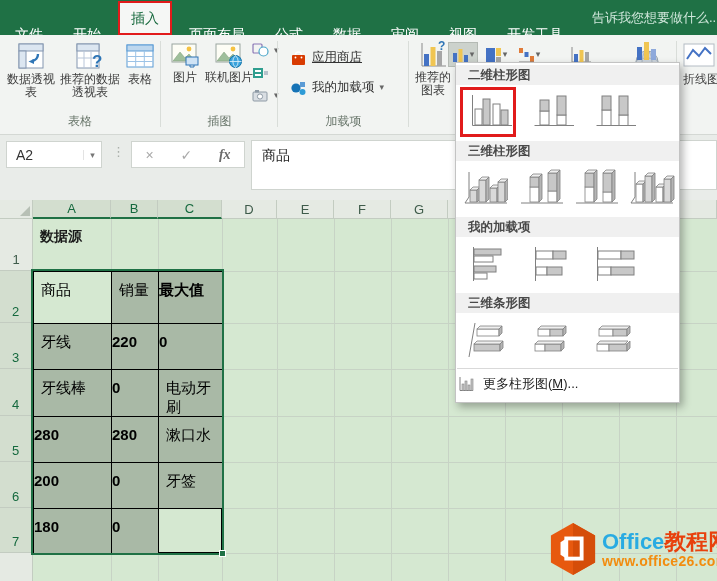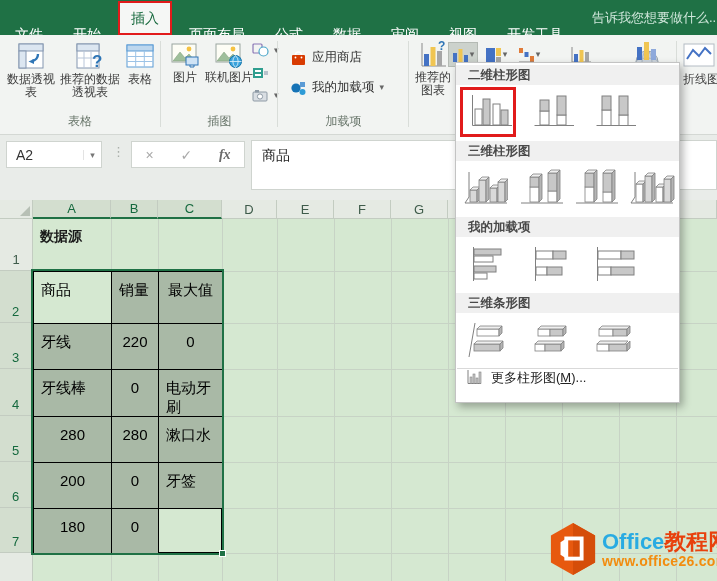--- a/index.html
+++ b/index.html
@@ -44,42 +44,42 @@
   .rh{position:absolute;left:0;width:33px;background:#e5eae3;border-right:1px solid #c3ccc1;border-bottom:1px solid #c3ccc1;display:flex;align-items:flex-end;justify-content:center;padding-bottom:3px;font-size:13px;color:#3e5b4a;}
   .rh.sel{background:#d3decf;color:#15693e;border-right:2px solid #1f7145;}
   .gl{position:absolute;background:#c7d3c5;}
   .a1label{position:absolute;left:40px;top:28px;font-size:14px;font-weight:600;color:#1a1a1a;}
 
   .xltable{position:absolute;left:33px;top:71px;width:189px;height:282px;display:grid;
     grid-template-columns:78px 47px 64px;grid-template-rows:52px 46px 47px 46px 46px 45px;
     border:1px solid #000;z-index:2;}
   .cell{border-right:1.5px solid #000;border-bottom:1.5px solid #000;background:#a9b9a6;font-size:15px;color:#000;padding-top:9px;}
   .cell.name{padding-left:7px;text-align:left;}
-  .cell.num{text-align:center;}
+  .cell.num{text-align:left;font-weight:bold;}
   .cell.active{background:#d5e8d1;}
   .selbox{position:absolute;left:31px;top:69px;width:193px;height:286px;border:2px solid #1f7145;z-index:3;pointer-events:none;}
   .handle{position:absolute;right:-4px;bottom:-4px;width:7px;height:7px;background:#1f7145;border:1px solid #fff;}
 
   
   .wm{position:absolute;left:549px;top:522px;display:flex;align-items:center;gap:5px;z-index:10;}
   .wm-title{font-size:22px;font-weight:bold;line-height:23px;white-space:nowrap;}
   .wm-blue{color:#29abe2;}
   .wm-red{color:#e8400c;}
   .wm-url{font-size:14px;font-weight:bold;color:#f28c0f;letter-spacing:.3px;}
 
   
   .dropdown{position:absolute;left:455px;top:62px;width:225px;height:341px;background:#fff;border:1px solid #c3c3c3;box-shadow:3px 4px 8px rgba(0,0,0,.3);z-index:50;overflow:hidden;}
   .dd-sec{height:20px;line-height:20px;background:#f0f0f0;padding-left:12px;font-size:12.5px;font-weight:bold;color:#4a4a4a;margin-top:2px;}
   .dd-sec.mt{margin-top:4px;}
   .dd-row{display:flex;align-items:center;padding:6px 2px 4px 8px;gap:10px;height:52px;}
   .dd-row.four{gap:6px;padding-left:4px;}
   .dd-item{width:52px;height:44px;display:flex;align-items:center;justify-content:center;}
   .dd-row.four .dd-item{width:50px;}
   .dd-div{height:1px;background:#d9d9d9;margin:3px 1px 0 1px;}
-  .dd-more{display:flex;gap:9px;padding-left:10px;height:29px;font-size:13px;color:#222;}
+  .dd-more{display:flex;align-items:center;gap:9px;padding-left:2px;height:29px;font-size:13px;color:#222;}
   .redbox{position:absolute;left:4px;top:24px;width:56px;height:50px;border:3px solid #e11b1b;pointer-events:none;}
 </style>
 </head>
 <body>
 
 <div id="app">
 
   <div class="tabbar">
     <span class="tab">文件</span>
     <span class="tab">开始</span>
@@ -170,21 +170,21 @@
       <svg width="17" height="13" viewBox="0 0 17 13">
         <rect x="1" y="3" width="14" height="9" rx="1" fill="#d9dee3" stroke="#8e9aa5"></rect>
         <circle cx="8" cy="7.5" r="2.6" fill="#fff" stroke="#8e9aa5"></circle>
         <rect x="3" y="1" width="4" height="2.5" fill="#8e9aa5"></rect>
       </svg>
       <span class="caret">▾</span>
     </div>
     <div class="glabel" style="left:162px;width:115px;">插图</div>
     <div class="gsep" style="left:277px;"></div>
 
-    <div class="smallrow" style="left:290px;top:14px;">
+    <div class="smallrow" style="left:290px;top:14px;text-decoration:underline;">
       <svg width="17" height="16" viewBox="0 0 17 16">
         <rect x="2" y="5" width="13" height="10" rx="1" fill="#d83b01"></rect>
         <path d="M5.5 5 a3 3 0 0 1 6 0" stroke="#fff" stroke-width="1.4" fill="none"></path>
         <circle cx="5.5" cy="7.5" r=".9" fill="#fff"></circle>
         <circle cx="11.5" cy="7.5" r=".9" fill="#fff"></circle>
       </svg>
       <span>应用商店</span>
     </div>
     <div class="smallrow" style="left:290px;top:44px;">
       <svg width="17" height="16" viewBox="0 0 17 16">

